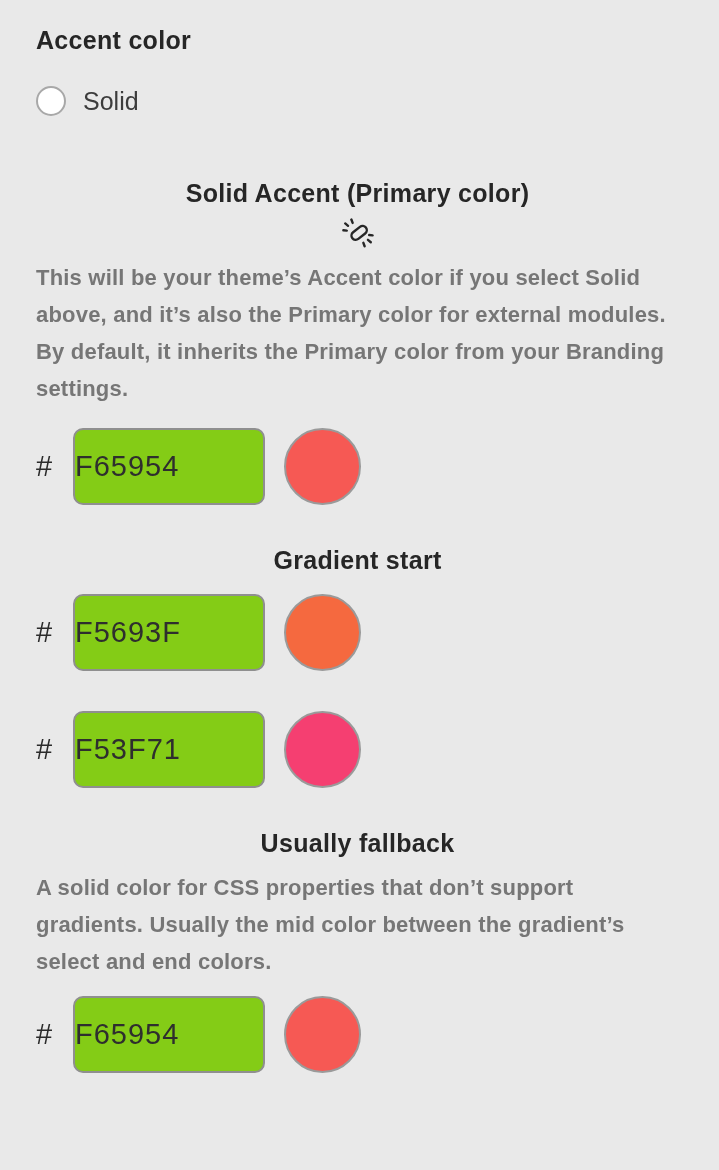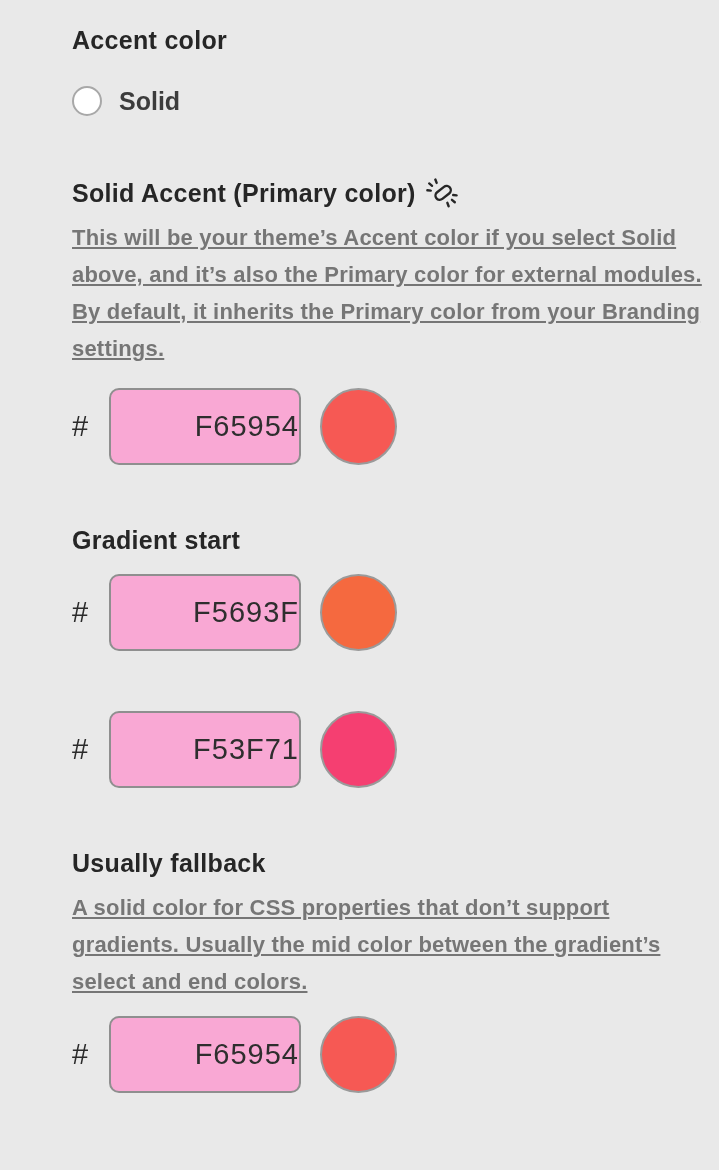--- a/index.html
+++ b/index.html
@@ -2,21 +2,21 @@
 <html><head>
 <meta charset="utf-8">
 <style>
   * { box-sizing: border-box; margin: 0; padding: 0; }
   html, body {
     width: 719px; height: 1170px;
     background: #e9e9e9;
     font-family: "Liberation Sans", sans-serif;
     overflow: hidden;
   }
-  .panel { padding: 26px 40px 0 72px; }
+  .panel { padding: 26px 40px 0 36px; }
 
   .group-title {
     font-size: 25px; font-weight: 700; color: #262626;
     letter-spacing: 0.3px; line-height: 28px;
   }
 
   .radio-group { margin-top: 32px; }
   .radio-row {
     display: flex; align-items: center; gap: 17px;
     height: 30px; margin-bottom: 34px; cursor: pointer;
@@ -25,45 +25,45 @@
     width: 30px; height: 30px; border-radius: 50%;
     background: #ffffff; border: 2px solid #a8a8a8;
     flex: 0 0 auto; position: relative;
   }
   .radio-circle.selected { border: 3px solid #1d1d1d; }
   .radio-circle.selected::after {
     content: ""; position: absolute; left: 50%; top: 50%;
     width: 14px; height: 14px; border-radius: 50%;
     background: #1d1d1d; transform: translate(-50%, -50%);
   }
-  .radio-label { font-size: 25px; font-weight: 700; color: #3c3c3c; }
+  .radio-label { font-size: 25px; font-weight: 400; color: #3c3c3c; }
 
-  .field { margin-top: 60px; }
+  .field { margin-top: 40px; }
   .field.first { margin-top: 62px; }
-  .field-title-row { display: flex; align-items: center; gap: 10px; }
+  .field-title-row { display: flex; align-items: center; gap: 10px; flex-direction: column; }
   .field-title {
     font-size: 25px; font-weight: 700; color: #262626;
     letter-spacing: 0.3px; line-height: 30px;
   }
   .unlink-icon { width: 32px; height: 30px; flex: 0 0 auto; cursor: pointer; }
   .field-desc {
     margin-top: 11px; width: 630px;
     font-size: 22px; font-weight: 700; color: #767676;
-    line-height: 37px; letter-spacing: 0.2px; text-decoration: underline;
+    line-height: 37px; letter-spacing: 0.2px;
   }
 
   .color-row { display: flex; align-items: center; margin-top: 21px; }
   .color-row.no-desc { margin-top: 19px; }
   .color-row.last { margin-top: 16px; }
   .hash { width: 37px; font-size: 29px; font-weight: 400; color: #2b2b2b; }
   .hex-input {
     width: 192px; height: 77px;
     border: 2px solid #8f8f8f; border-radius: 10px;
-    background: #f9a8d4; outline: none;
-    text-align: right; font-family: "Liberation Sans", sans-serif;
+    background: #84cc16; outline: none;
+    text-align: left; font-family: "Liberation Sans", sans-serif;
     font-size: 29px; color: #2e2e2e; letter-spacing: 1px;
   }
   .swatch {
     width: 77px; height: 77px; border-radius: 50%;
     border: 2px solid #9a9a9a; margin-left: 19px;
     flex: 0 0 auto; cursor: pointer;
   }
 </style>
 </head>
 <body>

